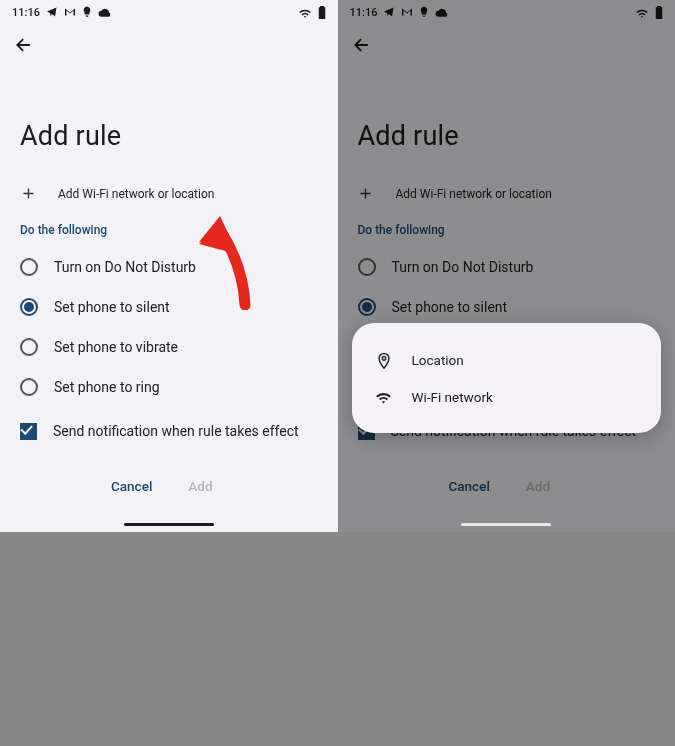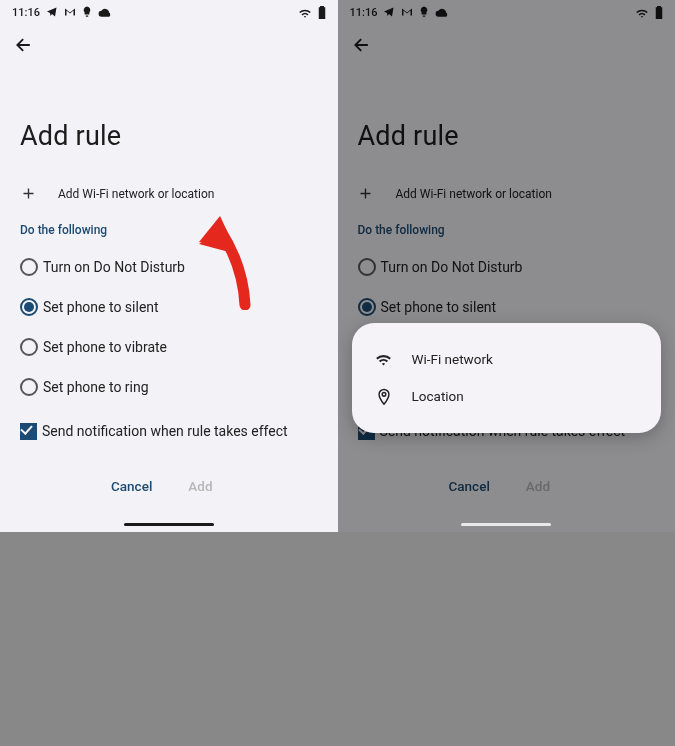--- a/index.html
+++ b/index.html
@@ -58,21 +58,21 @@
   .section-header {
     font-size: 12px;
     color: #1c4a72;
     padding: 8px 20px 10px 20px;
     font-weight: 500;
   }
   .radio-row, .check-row {
     display: flex;
     align-items: center;
     padding: 11px 20px;
-    gap: 5px;
+    gap: 16px;
     font-size: 14px;
     color: #222;
     cursor: pointer;
   }
   .check-row { align-items: flex-start; padding-top: 14px; }
   .check-row .label-text { line-height: 1.35; padding-top: 1px; }
   .radio {
     width: 18px; height: 18px;
     border: 2px solid #555;
     border-radius: 50%;
@@ -328,31 +328,31 @@
   <div class="actions">
     <span class="btn-cancel">Cancel</span>
     <span class="btn-add">Add</span>
   </div>
 
   <div class="scrim"></div>
 
   <div class="dialog">
     <div class="dialog-row">
       <span class="d-icon">
-        <svg width="17" height="14" viewBox="0 0 24 18" fill="#222">
-            <path d="M12 18l-2.2-2.2a3.2 3.2 0 014.4 0zM5.5 11.5a9.5 9.5 0 0113 0l-2.1 2.1a6.5 6.5 0 00-8.8 0zM1.5 7.5a15.5 15.5 0 0121 0l-2.1 2.1a12.5 12.5 0 00-16.8 0z"></path>
-          </svg>
-      </span>
-      <span>Wi-Fi network</span>
-    </div>
-    <div class="dialog-row">
-      <span class="d-icon">
         <svg width="14" height="18" viewBox="0 0 16 22" fill="none" stroke="#222" stroke-width="1.8">
             <path d="M8 21s6-7 6-12a6 6 0 10-12 0c0 5 6 12 6 12z"></path>
             <circle cx="8" cy="9" r="2.2"></circle>
           </svg>
       </span>
       <span>Location</span>
     </div>
+    <div class="dialog-row">
+      <span class="d-icon">
+        <svg width="17" height="14" viewBox="0 0 24 18" fill="#222">
+            <path d="M12 18l-2.2-2.2a3.2 3.2 0 014.4 0zM5.5 11.5a9.5 9.5 0 0113 0l-2.1 2.1a6.5 6.5 0 00-8.8 0zM1.5 7.5a15.5 15.5 0 0121 0l-2.1 2.1a12.5 12.5 0 00-16.8 0z"></path>
+          </svg>
+      </span>
+      <span>Wi-Fi network</span>
+    </div>
   </div>
 
   <div class="navbar-handle"></div>
 </div>
 
 </body></html>

